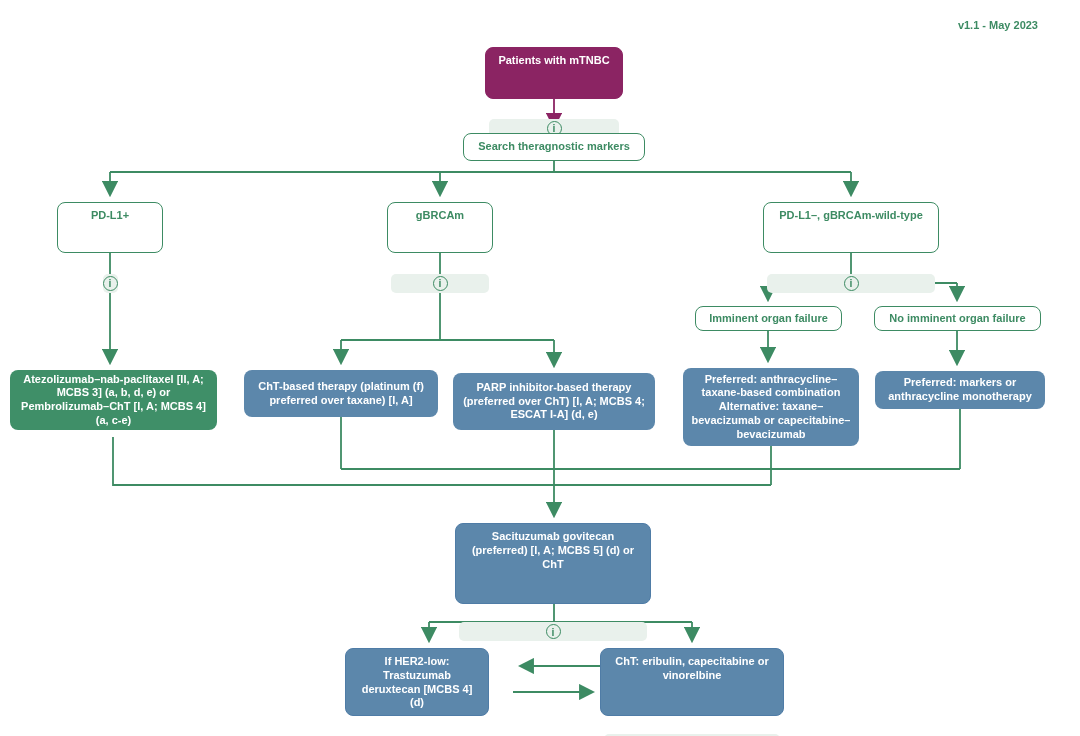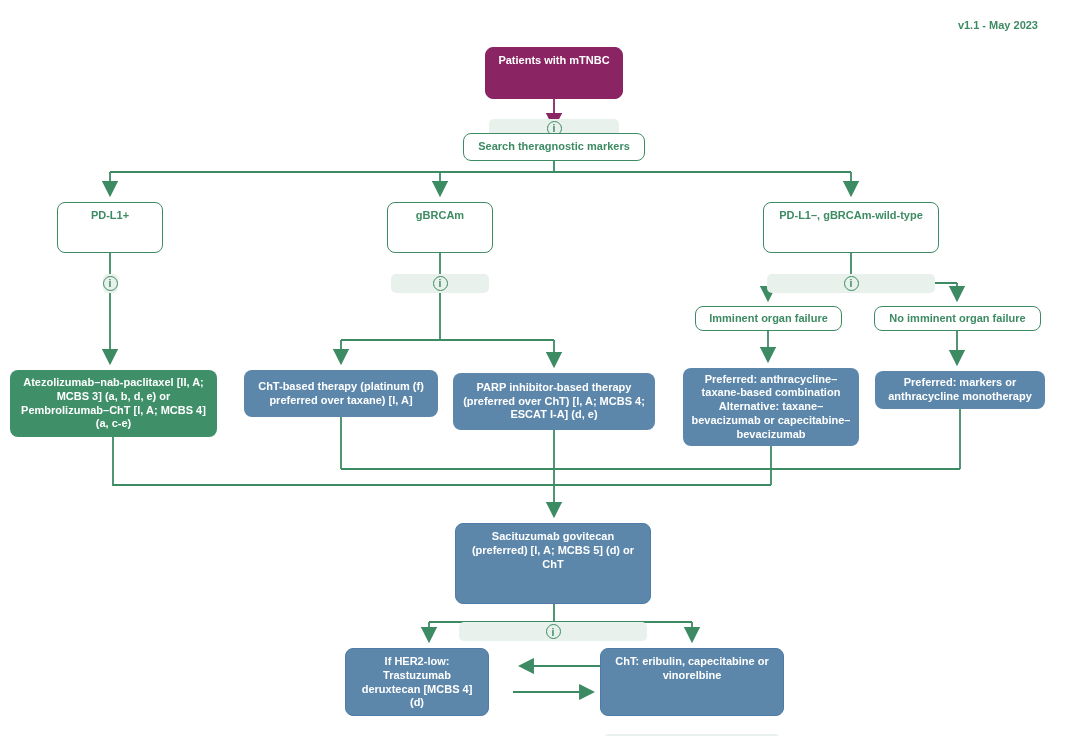--- a/index.html
+++ b/index.html
@@ -110,21 +110,21 @@
     <div class="label">PD-L1–, gBRCAm-wild-type</div>
     <div class="strip">
       <span class="iicon">i</span>
     </div>
   </div>
 
   <div class="node outline" style="left:695px;top:306px;width:147px;height:25px;">Imminent organ failure</div>
 
   <div class="node outline" style="left:874px;top:306px;width:167px;height:25px;">No imminent organ failure</div>
 
-  <div class="node solid green" style="left:10px;top:370px;width:207px;height:67px;">Atezolizumab–nab-paclitaxel [II, A; MCBS 3] (a, b, d, e) or Pembrolizumab–ChT [I, A; MCBS 4] (a, c-e)</div>
+  <div class="node solid green" style="left:10px;top:370px;width:207px;height:60px;">Atezolizumab–nab-paclitaxel [II, A; MCBS 3] (a, b, d, e) or Pembrolizumab–ChT [I, A; MCBS 4] (a, c-e)</div>
 
   <div class="node solid blue" style="left:244px;top:370px;width:194px;height:47px;">ChT-based therapy (platinum (f) preferred over taxane) [I, A]</div>
 
   <div class="node solid blue" style="left:453px;top:373px;width:202px;height:57px;">PARP inhibitor-based therapy (preferred over ChT) [I, A; MCBS 4; ESCAT I-A] (d, e)</div>
 
   <div class="node solid blue" style="left:683px;top:368px;width:176px;height:78px;">Preferred: anthracycline–taxane-based combination Alternative: taxane–bevacizumab or capecitabine–bevacizumab</div>
 
   <div class="node solid blue" style="left:875px;top:371px;width:170px;height:38px;">Preferred: markers or anthracycline monotherapy</div>
 
   <div class="node infobox bluehdr" style="left:455px;top:523px;width:196px;height:81px;">

